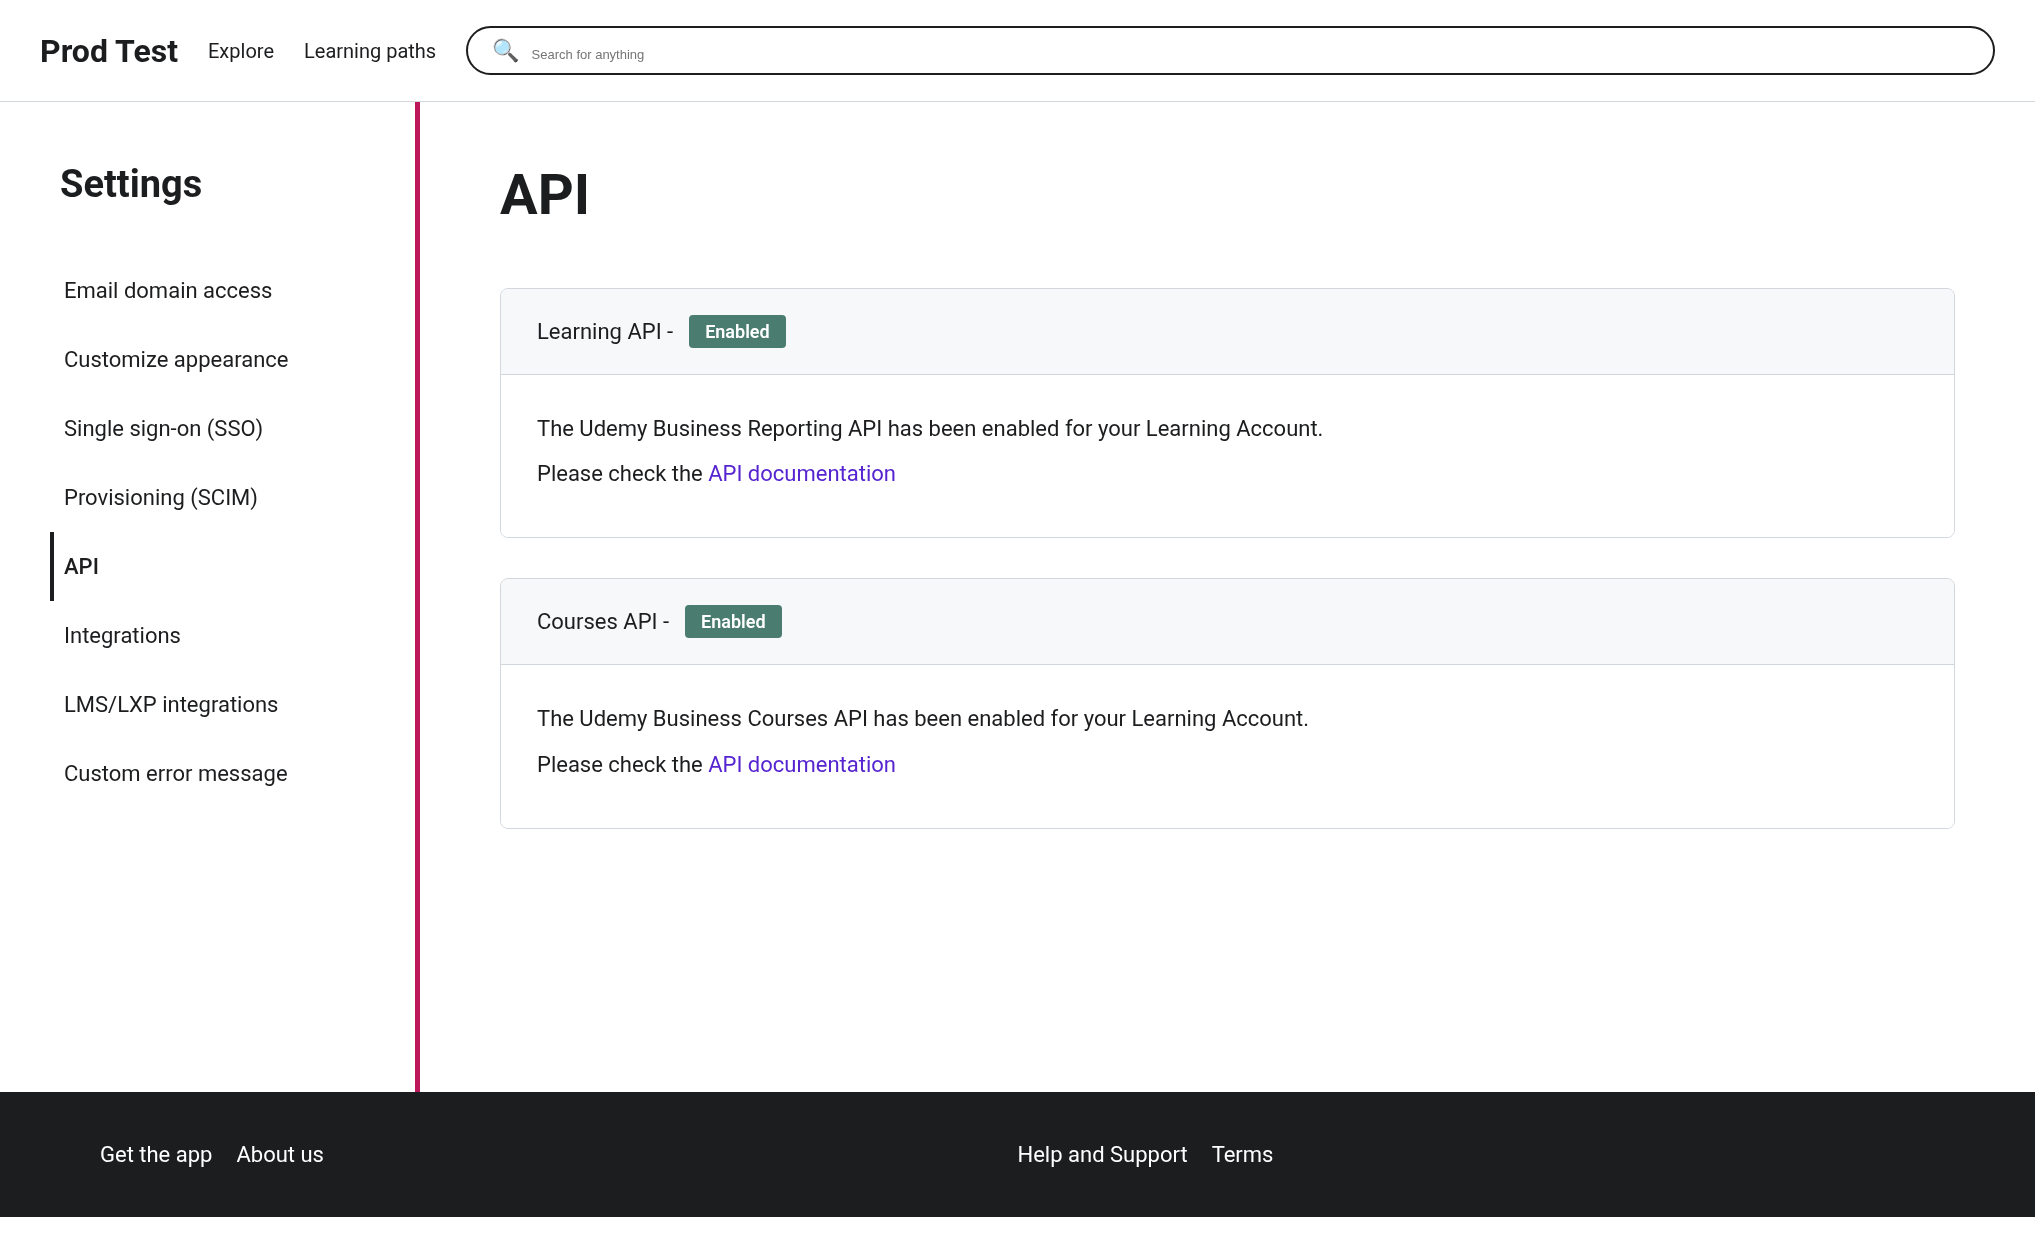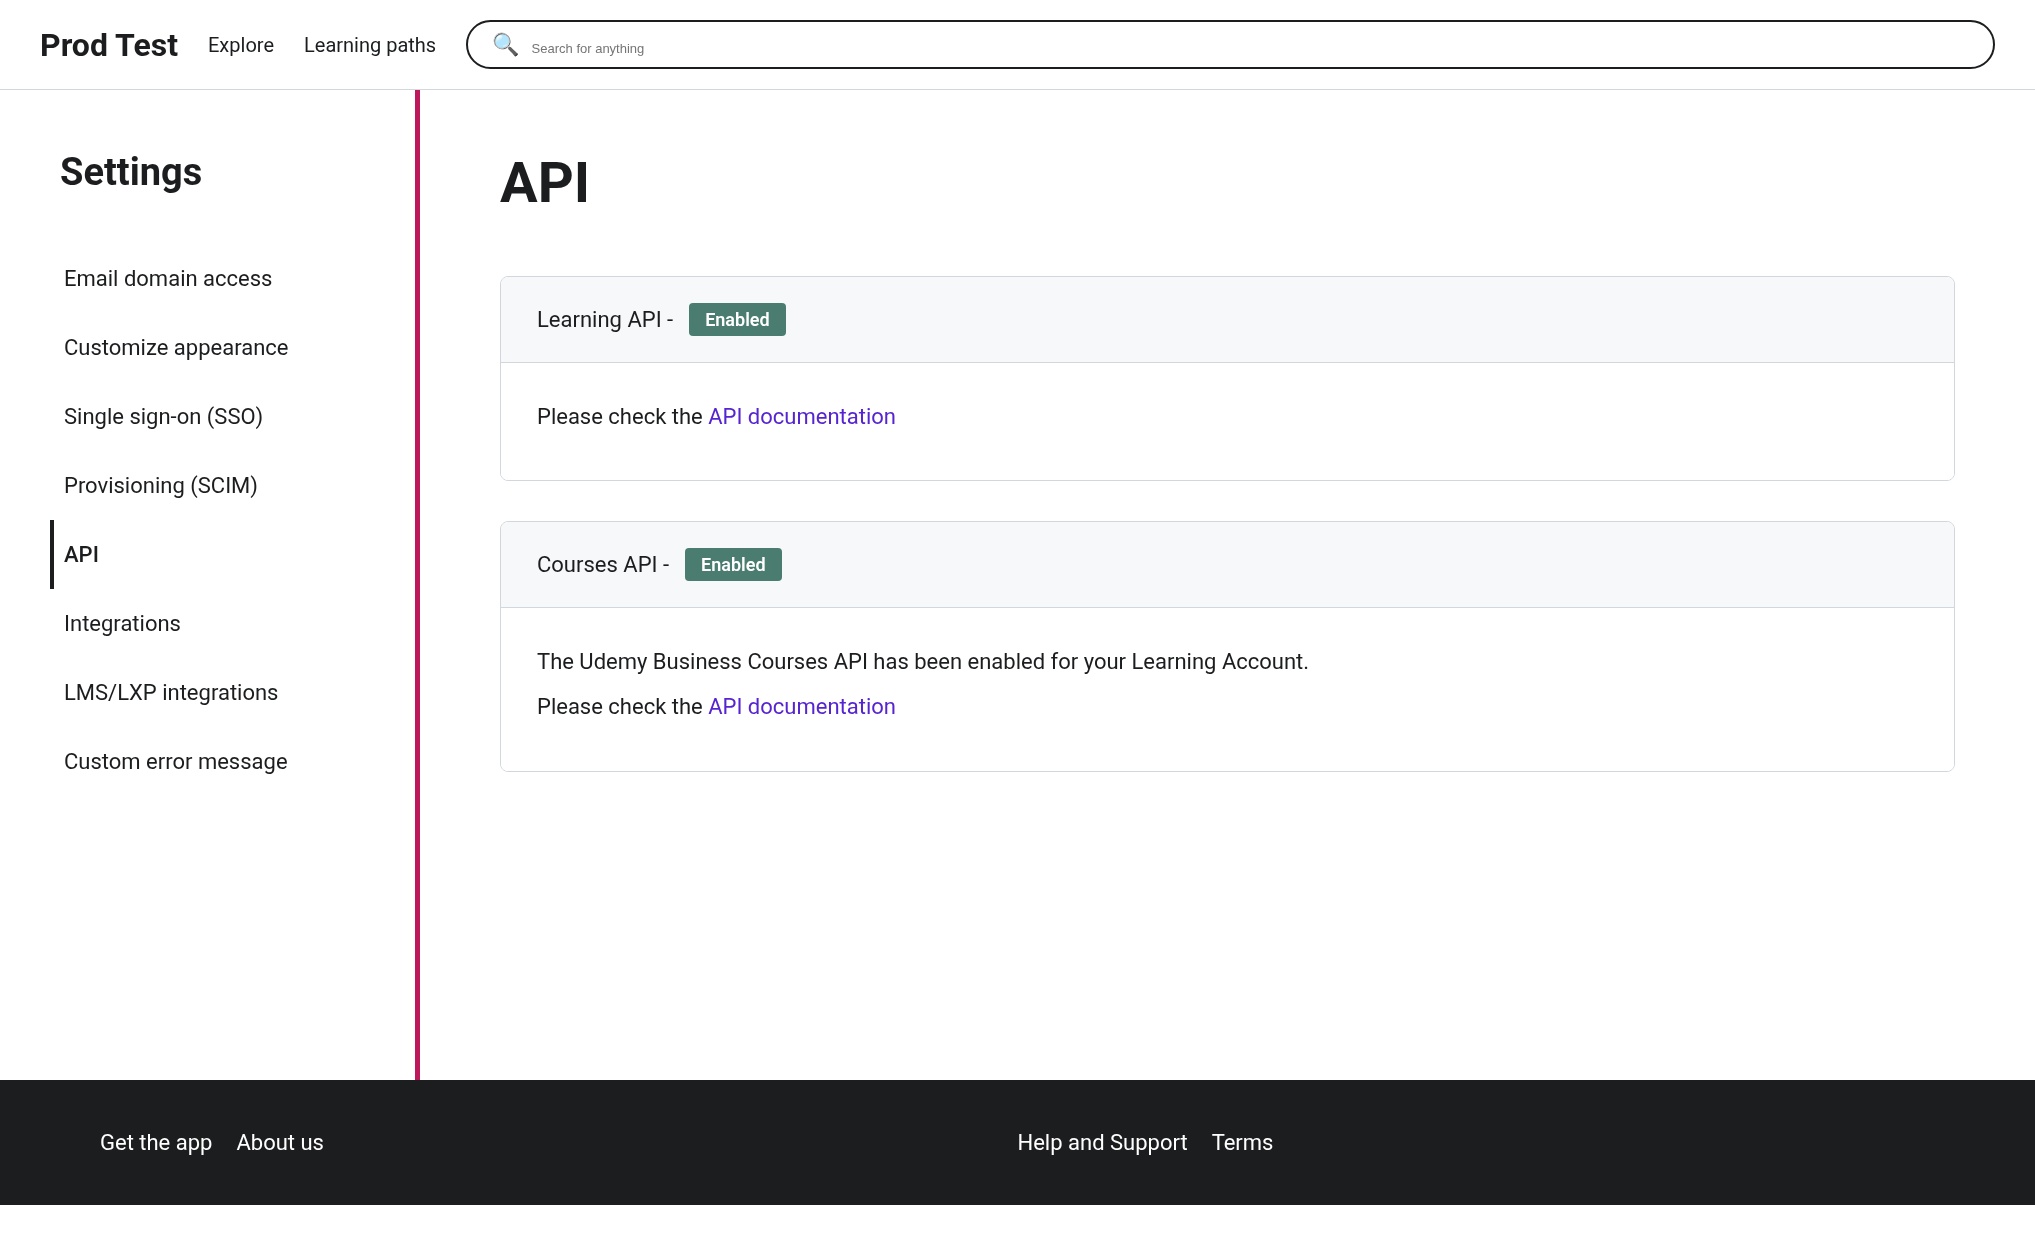--- a/index.html
+++ b/index.html
@@ -14,21 +14,21 @@
       color: #1c1d1f;
       width: 2035px;
       min-height: 1240px;
     }
 
     
     .header {
       display: flex;
       align-items: center;
       padding: 0 40px;
-      height: 90px;
+      height: 102px;
       border-bottom: 1px solid #d1d7dc;
       background: #fff;
       gap: 30px;
     }
 
     .logo {
       font-size: 32px;
       font-weight: 700;
       color: #1c1d1f;
       white-space: nowrap;
@@ -235,20 +235,21 @@
 
   <main class="content">
     <h1 class="page-title">API</h1>
 
     <div class="api-card">
       <div class="api-card-header">
         <span class="api-card-title">Learning API -</span>
         <span class="enabled-badge">Enabled</span>
       </div>
       <div class="api-card-body">
+        <p>The Udemy Business Reporting API has been enabled for your Learning Account.</p>
         <p>
           <span>Please check the </span><a class="api-link">API documentation</a>
         </p>
       </div>
     </div>
 
     <div class="api-card">
       <div class="api-card-header">
         <span class="api-card-title">Courses API -</span>
         <span class="enabled-badge">Enabled</span>

